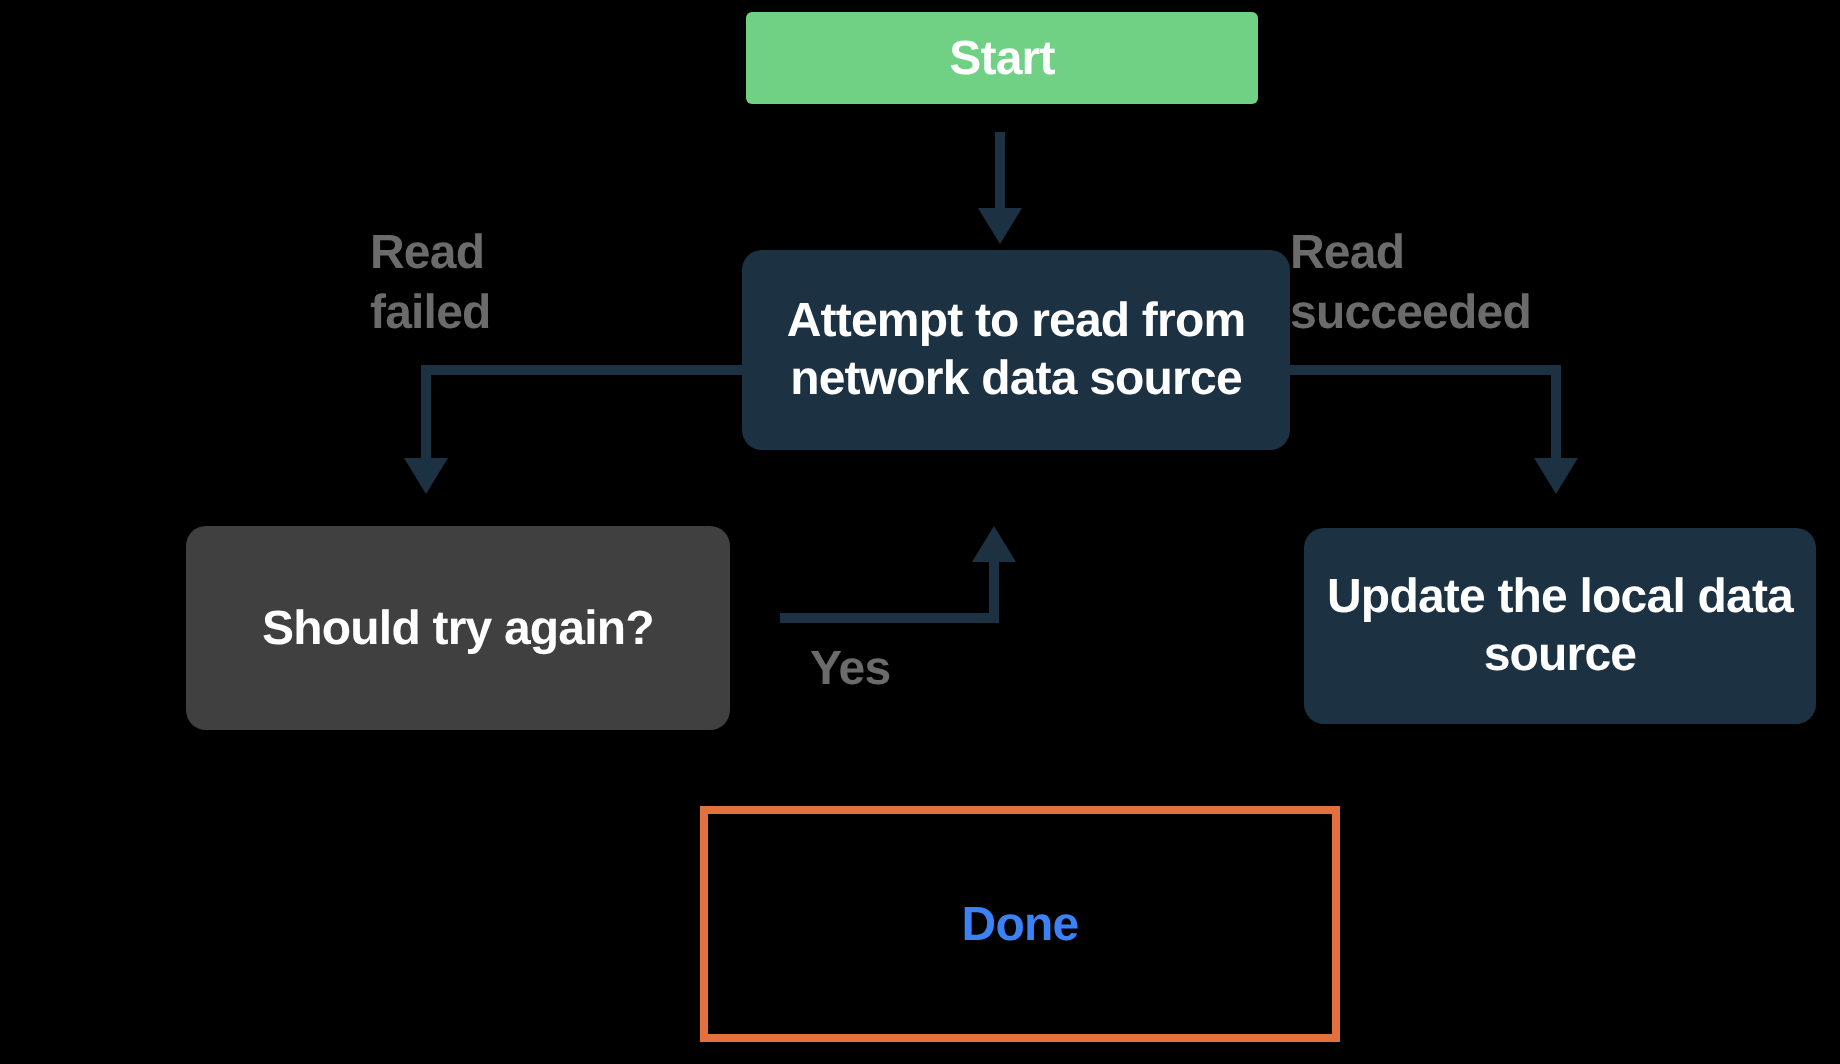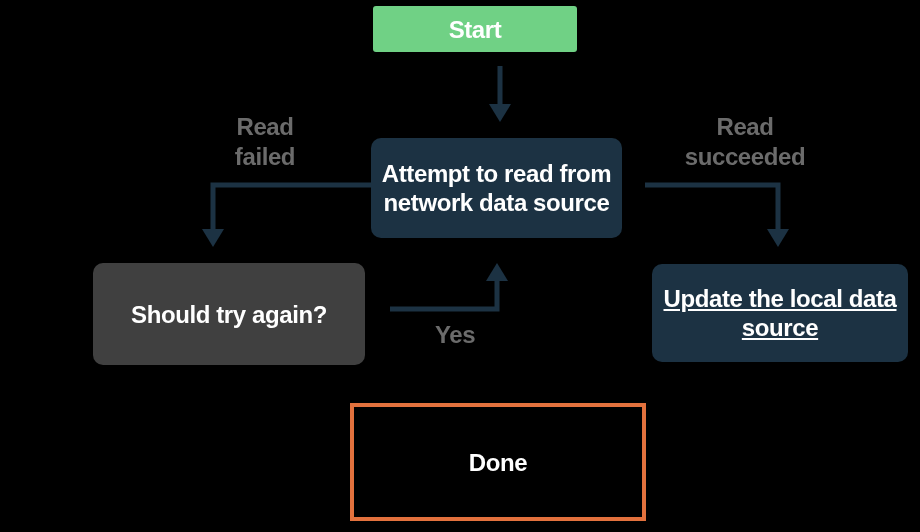--- a/index.html
+++ b/index.html
@@ -25,55 +25,54 @@
     text-align: center;
     font-weight: 700;
     font-size: 24px;
     line-height: 29px;
     letter-spacing: -0.4px;
     color: #ffffff;
     white-space: pre-line;
     box-sizing: border-box;
   }
   .node-start {
-    left: 373px; top: 6px; width: 204px; height: 46px;
+    left: 373px; top: 6px; width: 256px; height: 46px;
     background: #70D185;
     border-radius: 3px;
   }
   .node-attempt {
-    left: 371px; top: 138px; width: 251px; height: 100px;
+    left: 371px; top: 125px; width: 274px; height: 100px;
     background: #1C3243;
     border-radius: 10px;
   }
   .node-retry {
     left: 93px; top: 263px; width: 272px; height: 102px;
     background: #404040;
     border-radius: 10px;
   }
   .node-update {
     left: 652px; top: 264px; width: 256px; height: 98px;
     background: #1C3243;
     border-radius: 10px;
-    text-decoration: underline;
   }
   .node-done {
-    left: 350px; top: 403px; width: 296px; height: 118px;
+    left: 350px; top: 403px; width: 320px; height: 118px;
     background: transparent;
     border: 4px solid #E2713D;
-    color: #ffffff;
+    color: #3b82f6;
     border-radius: 0;
   }
   .edge-label {
     position: absolute;
     color: #6B6B6B;
     font-weight: 700;
     font-size: 24px;
     line-height: 30px;
     letter-spacing: -0.4px;
-    text-align: center;
+    text-align: left;
     white-space: pre-line;
   }
   .lbl-read-failed    { left: 185px; top: 112px; width: 160px; }
   .lbl-read-succeeded { left: 645px; top: 112px; width: 200px; }
   .lbl-yes            { left: 405px; top: 320px; width: 100px; }
   .lbl-no             { left:  72px; top: 438px; width: 100px; }
   .edges {
     position: absolute;
     left: 0; top: 0;
     width: 920px; height: 532px;

